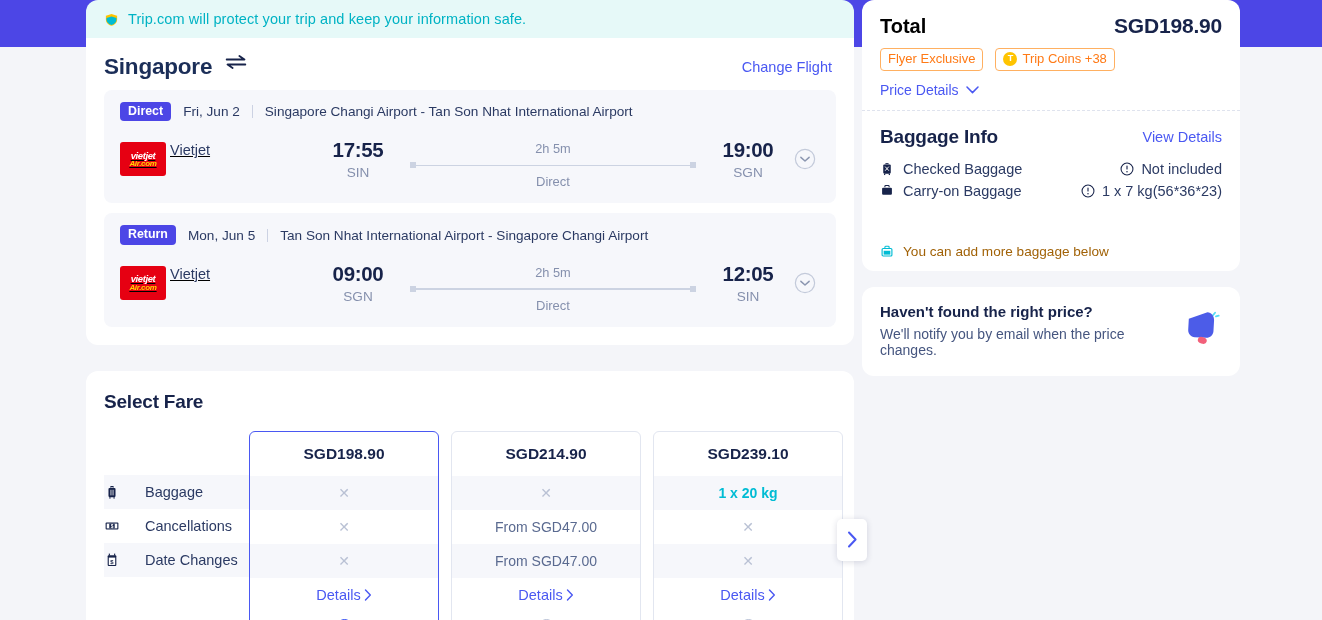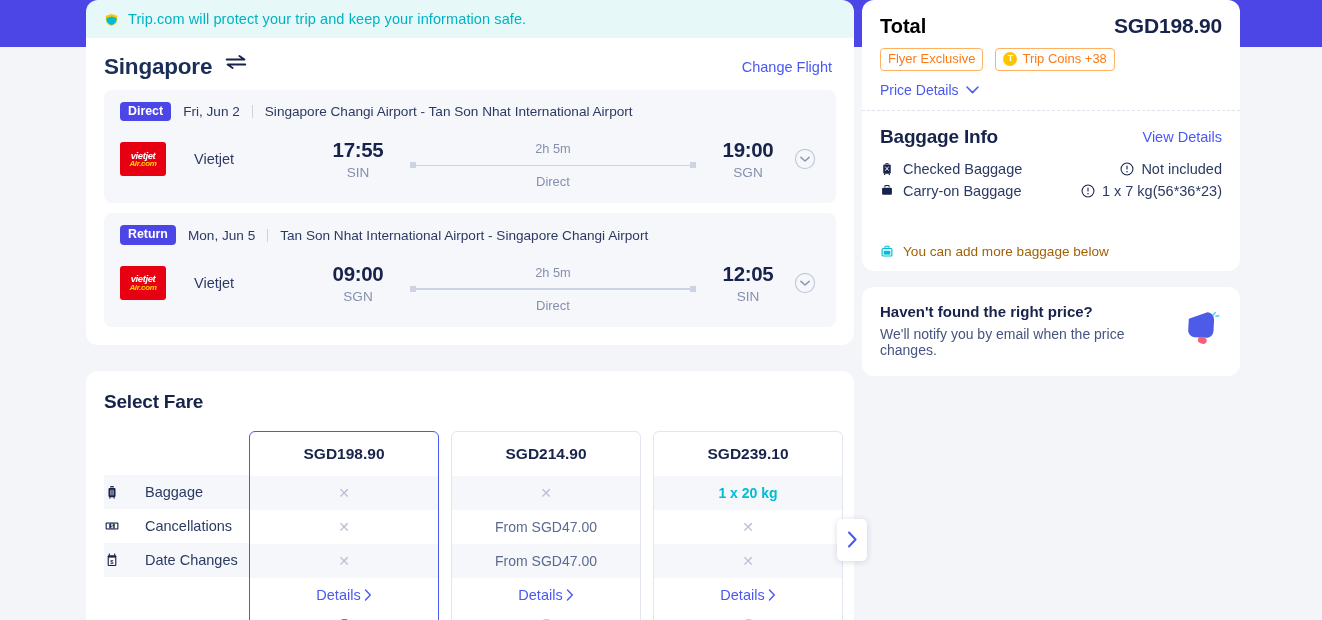--- a/index.html
+++ b/index.html
@@ -67,21 +67,21 @@
   }
   .leg-date { color:#2b3a63; font-size:13.6px; }
   .vsep { width:1px; height:13px; background:#ccd2e3; }
   .leg-airports { color:#2b3a63; font-size:13.6px; }
 
   .leg-body {
     display:flex; align-items:center; padding: 2px 16px 14px 16px;
     position:relative;
   }
   .airline {
-    display:flex; align-items:center; gap:28px; width:192px;
+    display:flex; align-items:flex-start; gap:4px; width:192px;text-decoration:underline;
   }
   .logo {
     width:46px; height:34px; background:#e60012; border-radius:3px;
     display:flex; align-items:center; justify-content:center;
     flex-direction:column; color:#fff; line-height:1;
   }
   .logo .l1 { font-size:9.5px; font-weight:bold; font-style:italic; letter-spacing:-.4px;}
   .logo .l2 { font-size:8px; font-weight:bold; font-style:italic; color:#ffd400; letter-spacing:-.3px;}
   .airline-name { font-size:14.5px; color:#2b3a63; }
 

